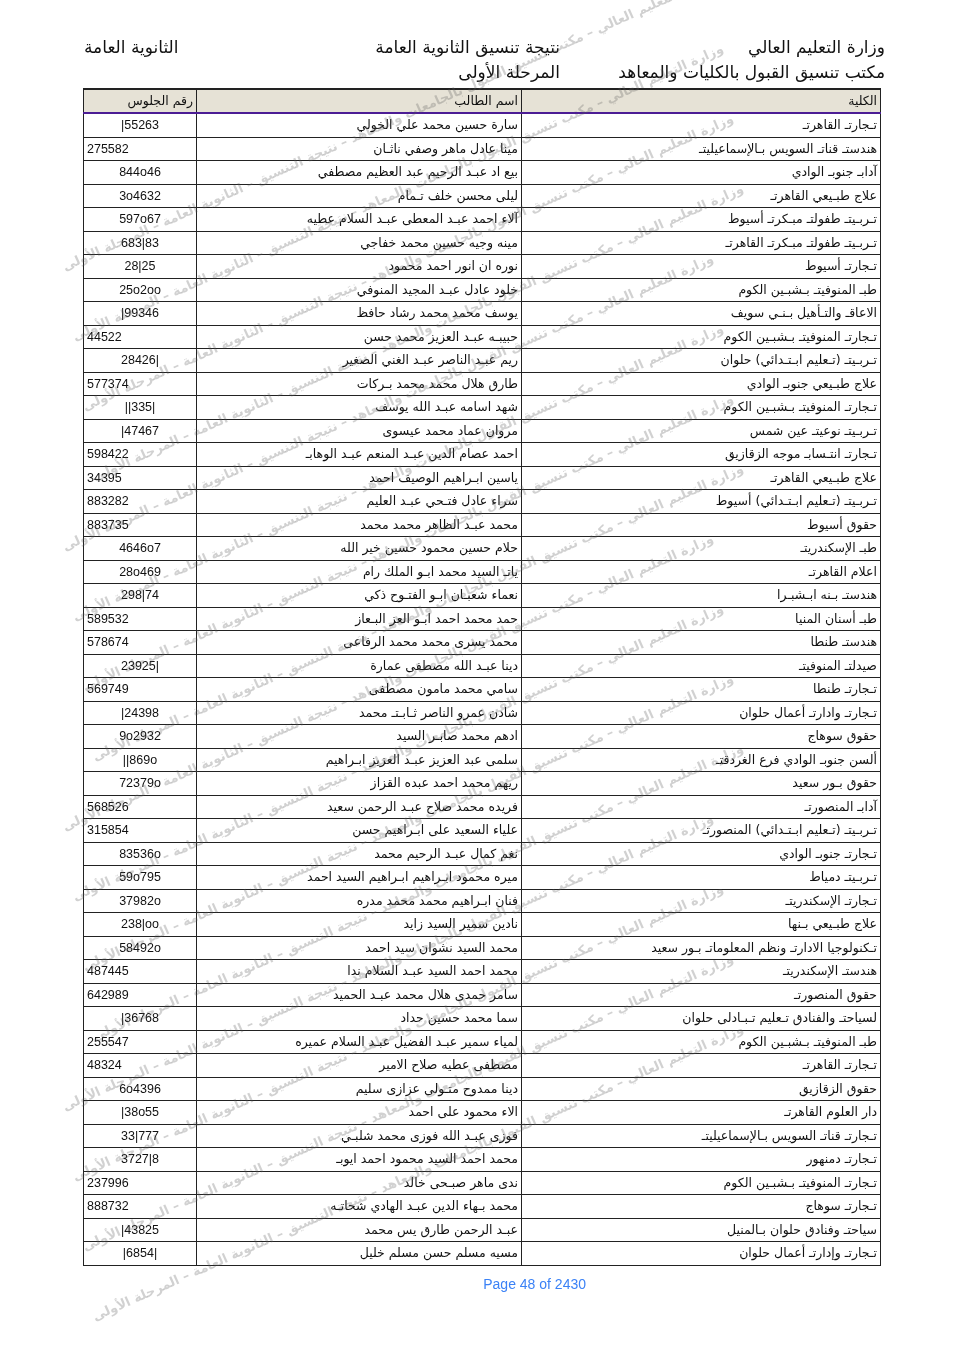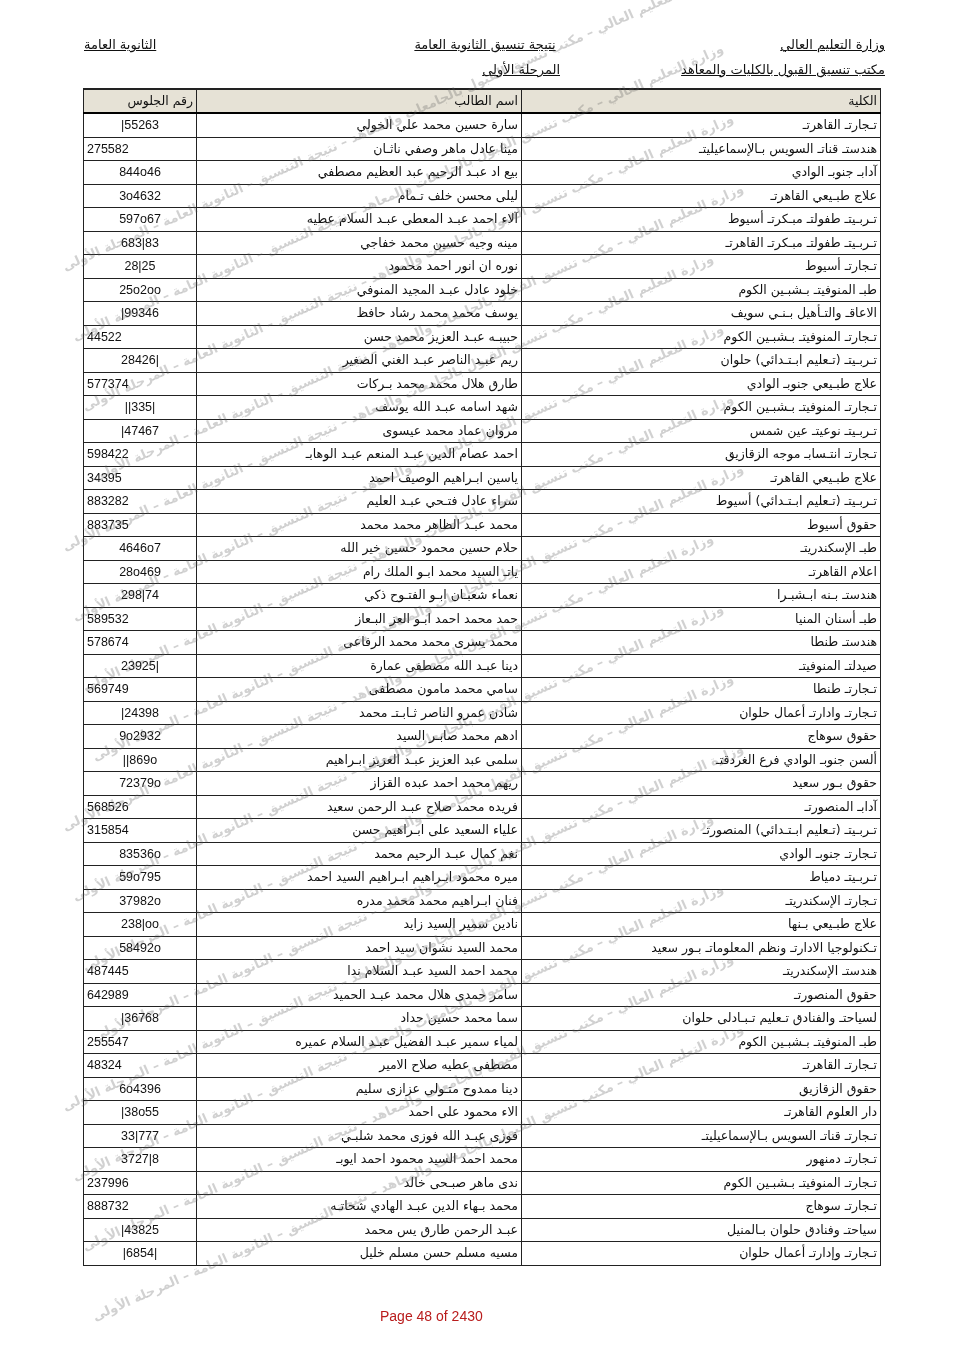--- a/index.html
+++ b/index.html
@@ -1,47 +1,47 @@
 <!DOCTYPE html>
 <html><head>
 <meta charset="utf-8">
 <style>
   html, body { margin: 0; padding: 0; background: #ffffff; }
   body { width: 967px; height: 1368px; position: relative; overflow: hidden;
          font-family: "DejaVu Sans", "Liberation Sans", sans-serif; color: #111; }
-  .hdr { position: absolute; font-size: 13px; white-space: nowrap; direction: rtl; text-decoration: underline; }
+  .hdr { position: absolute; font-size: 17px; white-space: nowrap; direction: rtl; }
   #hdr-right-1 { right: 82px; top: 37px; }
   #hdr-right-2 { right: 82px; top: 62px; }
   #hdr-center-1 { left: 410px; top: 37px; width: 150px; text-align: center; }
   #hdr-center-2 { left: 410px; top: 62px; width: 150px; text-align: right; }
   #hdr-left-1 { left: 84px; top: 37px; }
 
   .watermark { position: absolute; left: 0; top: 0; width: 967px; height: 1368px;
                pointer-events: none; overflow: hidden; }
   .wm-line { position: absolute; font-size: 13px; color: rgba(90,90,90,0.28);
              white-space: nowrap; transform: rotate(-24deg); transform-origin: left top;
              direction: rtl; font-weight: bold; }
 
   table.results { position: absolute; left: 83px; top: 88px; width: 797px;
                   border-collapse: collapse; direction: rtl; table-layout: fixed; }
   table.results th, table.results td { border: 1px solid #222; padding: 0 3px;
                   height: 22.5px; font-size: 12.5px; white-space: nowrap; overflow: hidden;
                   line-height: 22px; }
   table.results th { background: #e6e2d6; font-weight: normal; text-align: right;
-                  height: 21px; border-top: 2px solid #222; border-bottom: 2px solid #000000; margin-left: 40px; }
+                  height: 21px; border-top: 2px solid #222; border-bottom: 2px solid #4c1d95; margin-left: 40px; }
   table.results td { text-align: right; }
   col.c-fac { width: 359px; }
   col.c-name { width: 325px; }
   col.c-seat { width: 113px; }
   td.seat { direction: ltr; font-family: "Liberation Sans", sans-serif; font-size: 14px; }
   td.seat.al-left { text-align: center; }
   td.seat.al-right { text-align: left; }
 
-  #footer { position: absolute; left: 380px; top: 1308px; width: 206px; text-align: left;
-            font-family: "Liberation Sans", sans-serif; font-size: 14px; color: #b91c1c; }
+  #footer { position: absolute; left: 380px; top: 1276px; width: 206px; text-align: right;
+            font-family: "Liberation Sans", sans-serif; font-size: 14px; color: #3b82f6; }
 </style>
 </head>
 <body>
 
 <div class="hdr" id="hdr-right-1">وزارة التعليم العالي</div>
 <div class="hdr" id="hdr-right-2">مكتب تنسيق القبول بالكليات والمعاهد</div>
 <div class="hdr" id="hdr-center-1">نتيجة تنسيق الثانوية العامة</div>
 <div class="hdr" id="hdr-center-2">المرحلة الأولى</div>
 <div class="hdr" id="hdr-left-1">الثانوية العامة</div>
 

